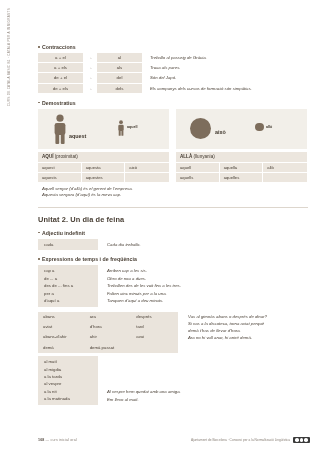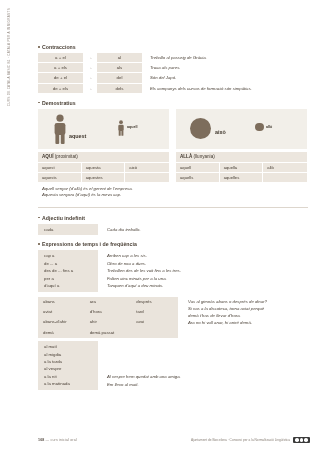--- a/index.html
+++ b/index.html
@@ -413,20 +413,21 @@
           <div class="gcell empty">&nbsp;</div>
         </div>
       </div>
     </div>
 
     <p class="note">Aquell senyor (d’allà) és el gerent de l’empresa.</p>
     <p class="note">Aquesta senyora (d’aquí) és la meva cap.</p>
 
     <hr class="rule">
 
+    <div class="unit-title">Unitat 2. Un dia de feina</div>
 
     <div class="bullet-head">Adjectiu indefinit</div>
     <div class="listblock">
       <div class="keycol">
         <div class="k">cada</div>
       </div>
       <div class="excol">
         <div class="e">Cada dia treballo.</div>
       </div>
     </div>

